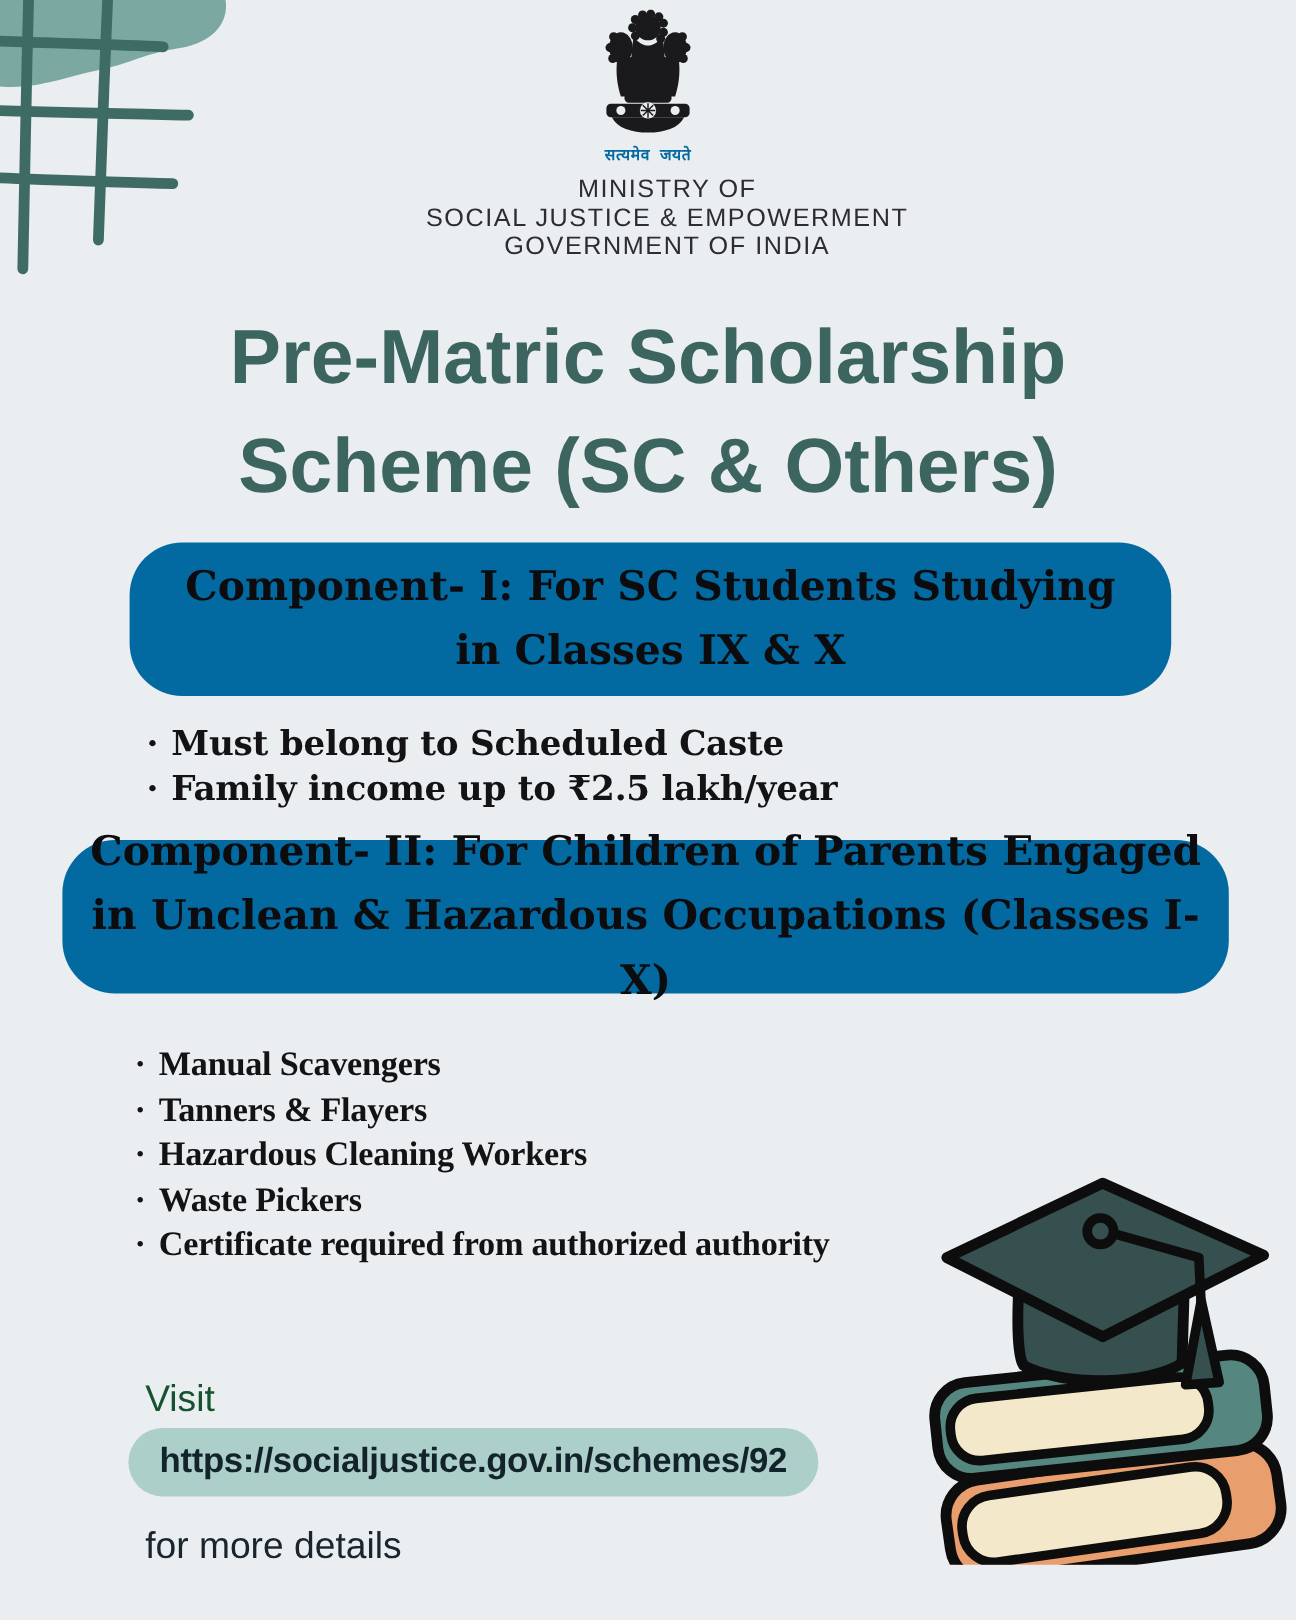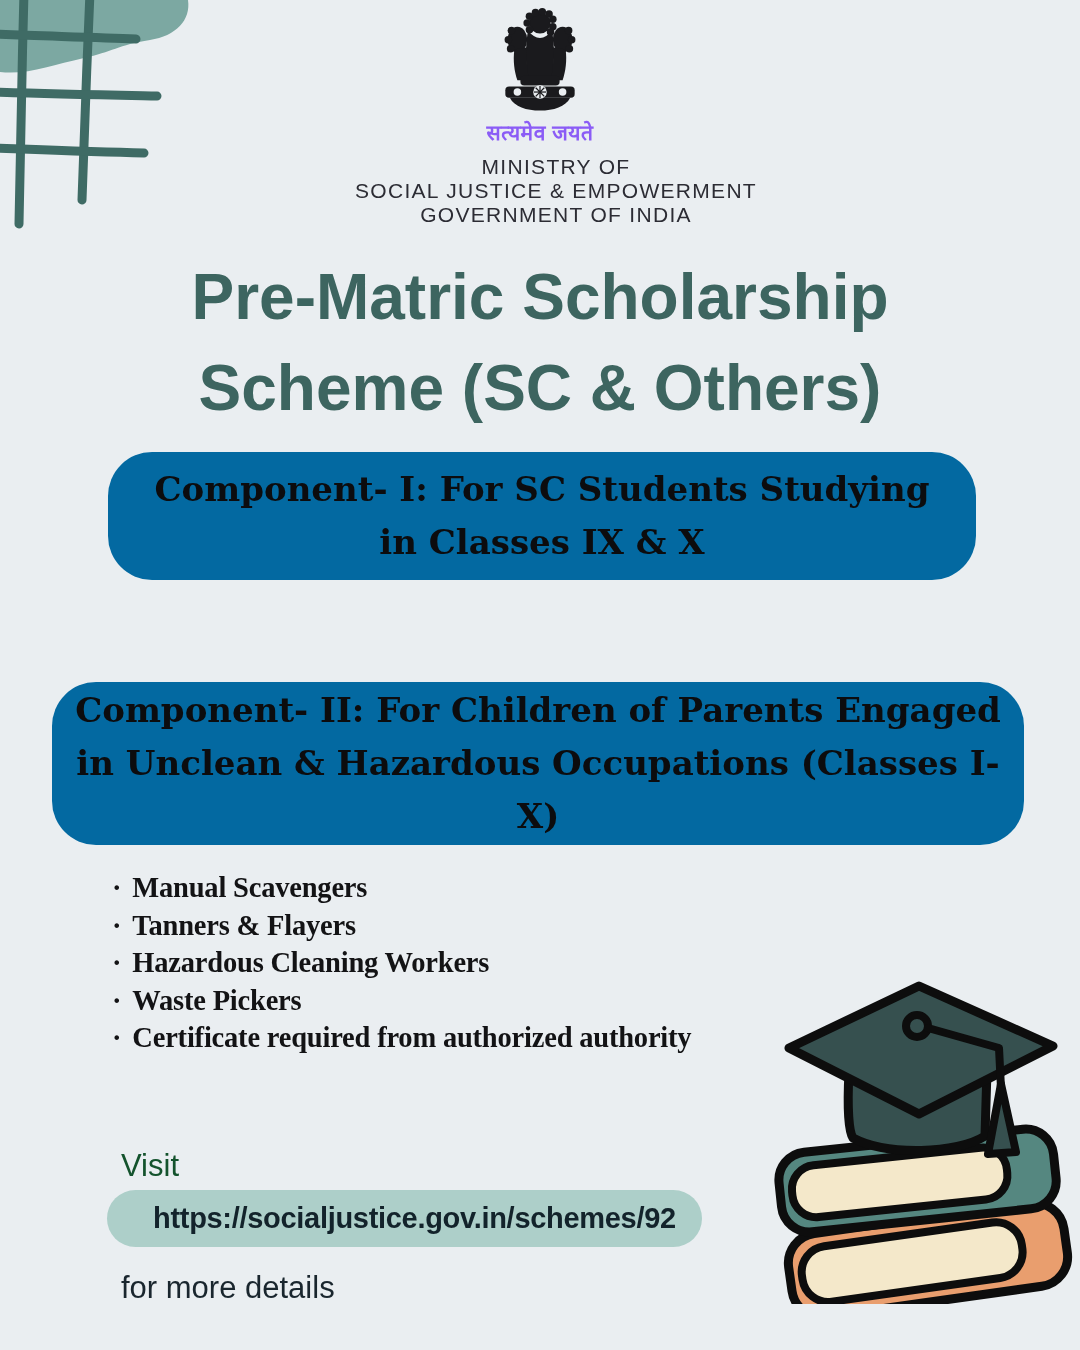--- a/index.html
+++ b/index.html
@@ -8,22 +8,22 @@
     position:relative; width:1080px; height:1350px; margin:0 auto;
     background:#eaeef1; overflow:hidden;
     font-family:"Liberation Sans", sans-serif;
   }
   
   .decor { position:absolute; left:0; top:0; width:210px; height:250px; }
   
   .header { position:absolute; top:0; left:0; width:100%; text-align:center; }
   .emblem { width:112px; height:104px; margin-top:8px; }
   .motto {
-    font-family:Liberation Sans, sans-serif; font-size:21px; font-weight:700;
-    color:#8b5cf6; margin-top:2px; letter-spacing:0.5px;
+    font-family:Liberation Mono, monospace; font-size:13px; font-weight:700;
+    color:#0369a1; margin-top:2px; letter-spacing:0.5px;
   }
   .ministry { margin-top:9px; color:#2c2c34;padding-left:32px; }
   .ministry div { font-size:21px; letter-spacing:1.3px; line-height:24px; font-weight:500; }
   
   .title {
     position:absolute; top:252px; left:0; width:100%;
     text-align:center;
   }
   .title h1 {
     display:inline-block; max-width:880px;
@@ -31,42 +31,41 @@
     line-height:1.42; color:#3d6560;
   }
   
   .card {
     position:absolute; background:#0369a1; border-radius:44px;
     display:flex; align-items:center; justify-content:center; text-align:center;
     font-family:"DejaVu Serif", serif; font-weight:700; font-size:34px;
     line-height:1.56; color:#0c0c0e;
   }
   .card1 { left:108px; top:452px; width:868px; height:128px; padding:0 28px; }
-  .card2 { left:52px;  top:682px; width:972px; height:163px; padding:0 20px;justify-content:center; }
+  .card2 { left:52px;  top:700px; width:972px; height:128px; padding:0 20px;justify-content:center; }
   
   .bullets {
     position:absolute; list-style:none;
     font-family:"DejaVu Serif", serif; font-weight:700;
     font-size:28.5px; letter-spacing:-0.2px; color:#131315;
   }
   .bullets li { line-height:37.5px; white-space:nowrap; }
   .bullets li::before { content:"·"; margin-right:11px; }
   .bullets1 { left:122px; top:601px; }
   .bullets2 { left:112px; top:869px;font-family:Liberation Serif, serif; }
   
   .visit { position:absolute; left:121px; top:1148px; font-size:31px; color:#14532d; }
   .url-pill {
     position:absolute; left:107px; top:1190px; height:57px;
     display:inline-flex; align-items:center; padding:0 26px;
     background:#adcfc9; border-radius:29px; text-decoration:none;
   }
   .url-text {
     font-weight:700; font-size:29px; letter-spacing:-0.3px; color:#13232b;
     white-space:nowrap;
-    margin-left:20px;
   }
   .more { position:absolute; left:121px; top:1250px; font-size:31px; color:#1a262e;margin-top:20px; }
   
   .illustration { position:absolute; left:767px; top:970px; width:312px; height:334px; }
 </style>
 </head>
 <body>
 
 <div class="page">
 
@@ -136,20 +135,22 @@
 
   <div class="title">
     <h1>Pre-Matric Scholarship Scheme (SC &amp; Others)</h1>
   </div>
 
   <div class="card card1">
     <span>Component- I: For SC Students Studying in Classes IX &amp; X</span>
   </div>
 
   <ul class="bullets bullets1">
+    <li>Must belong to Scheduled Caste</li>
+    <li>Family income up to ₹2.5 lakh/year</li>
   </ul>
 
   <div class="card card2">
     <span>Component- II: For Children of Parents Engaged in Unclean &amp; Hazardous Occupations (Classes I-X)</span>
   </div>
 
   <ul class="bullets bullets2">
     <li>Manual Scavengers</li>
     <li>Tanners &amp; Flayers</li>
     <li>Hazardous Cleaning Workers</li>

